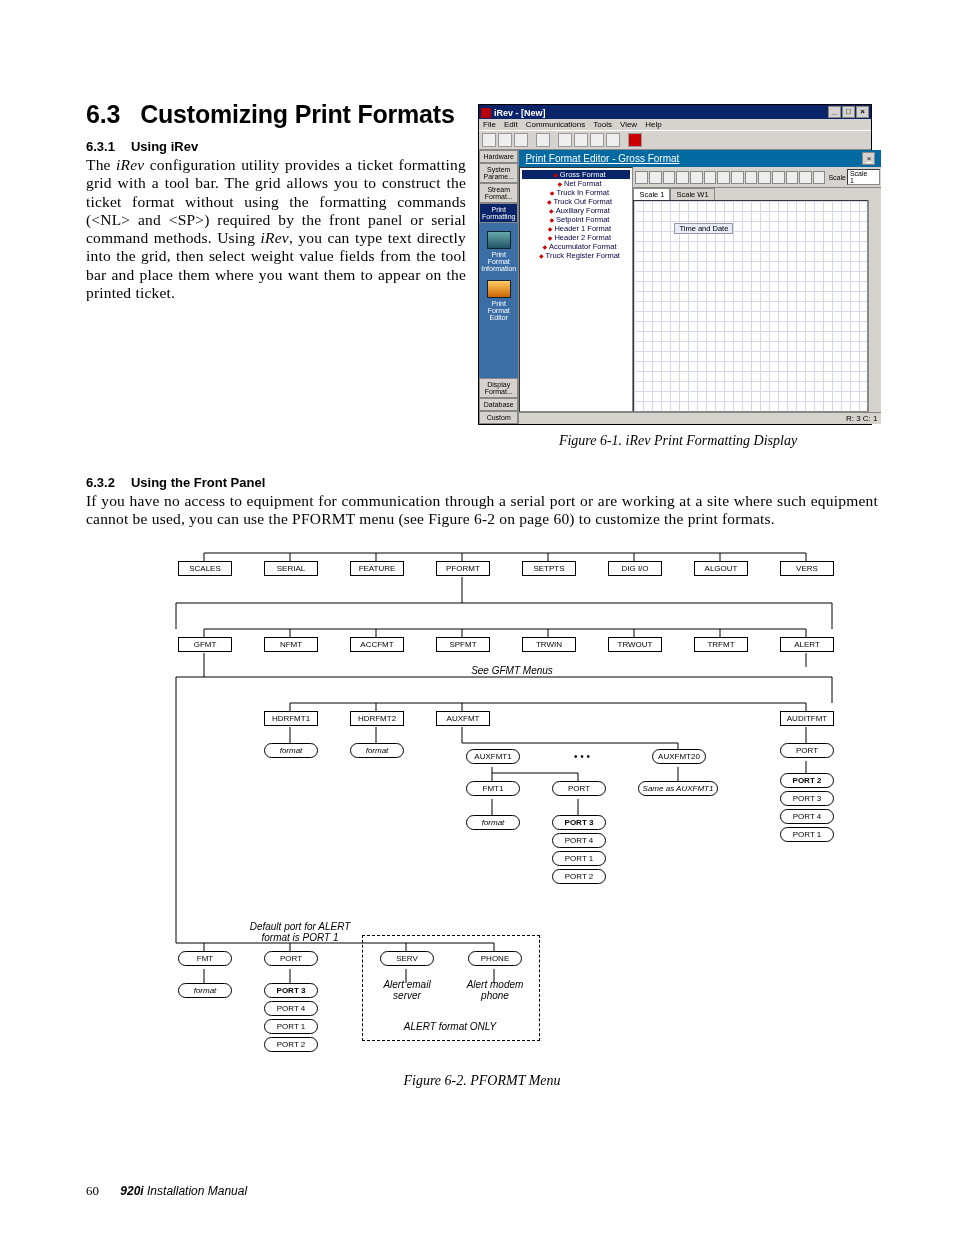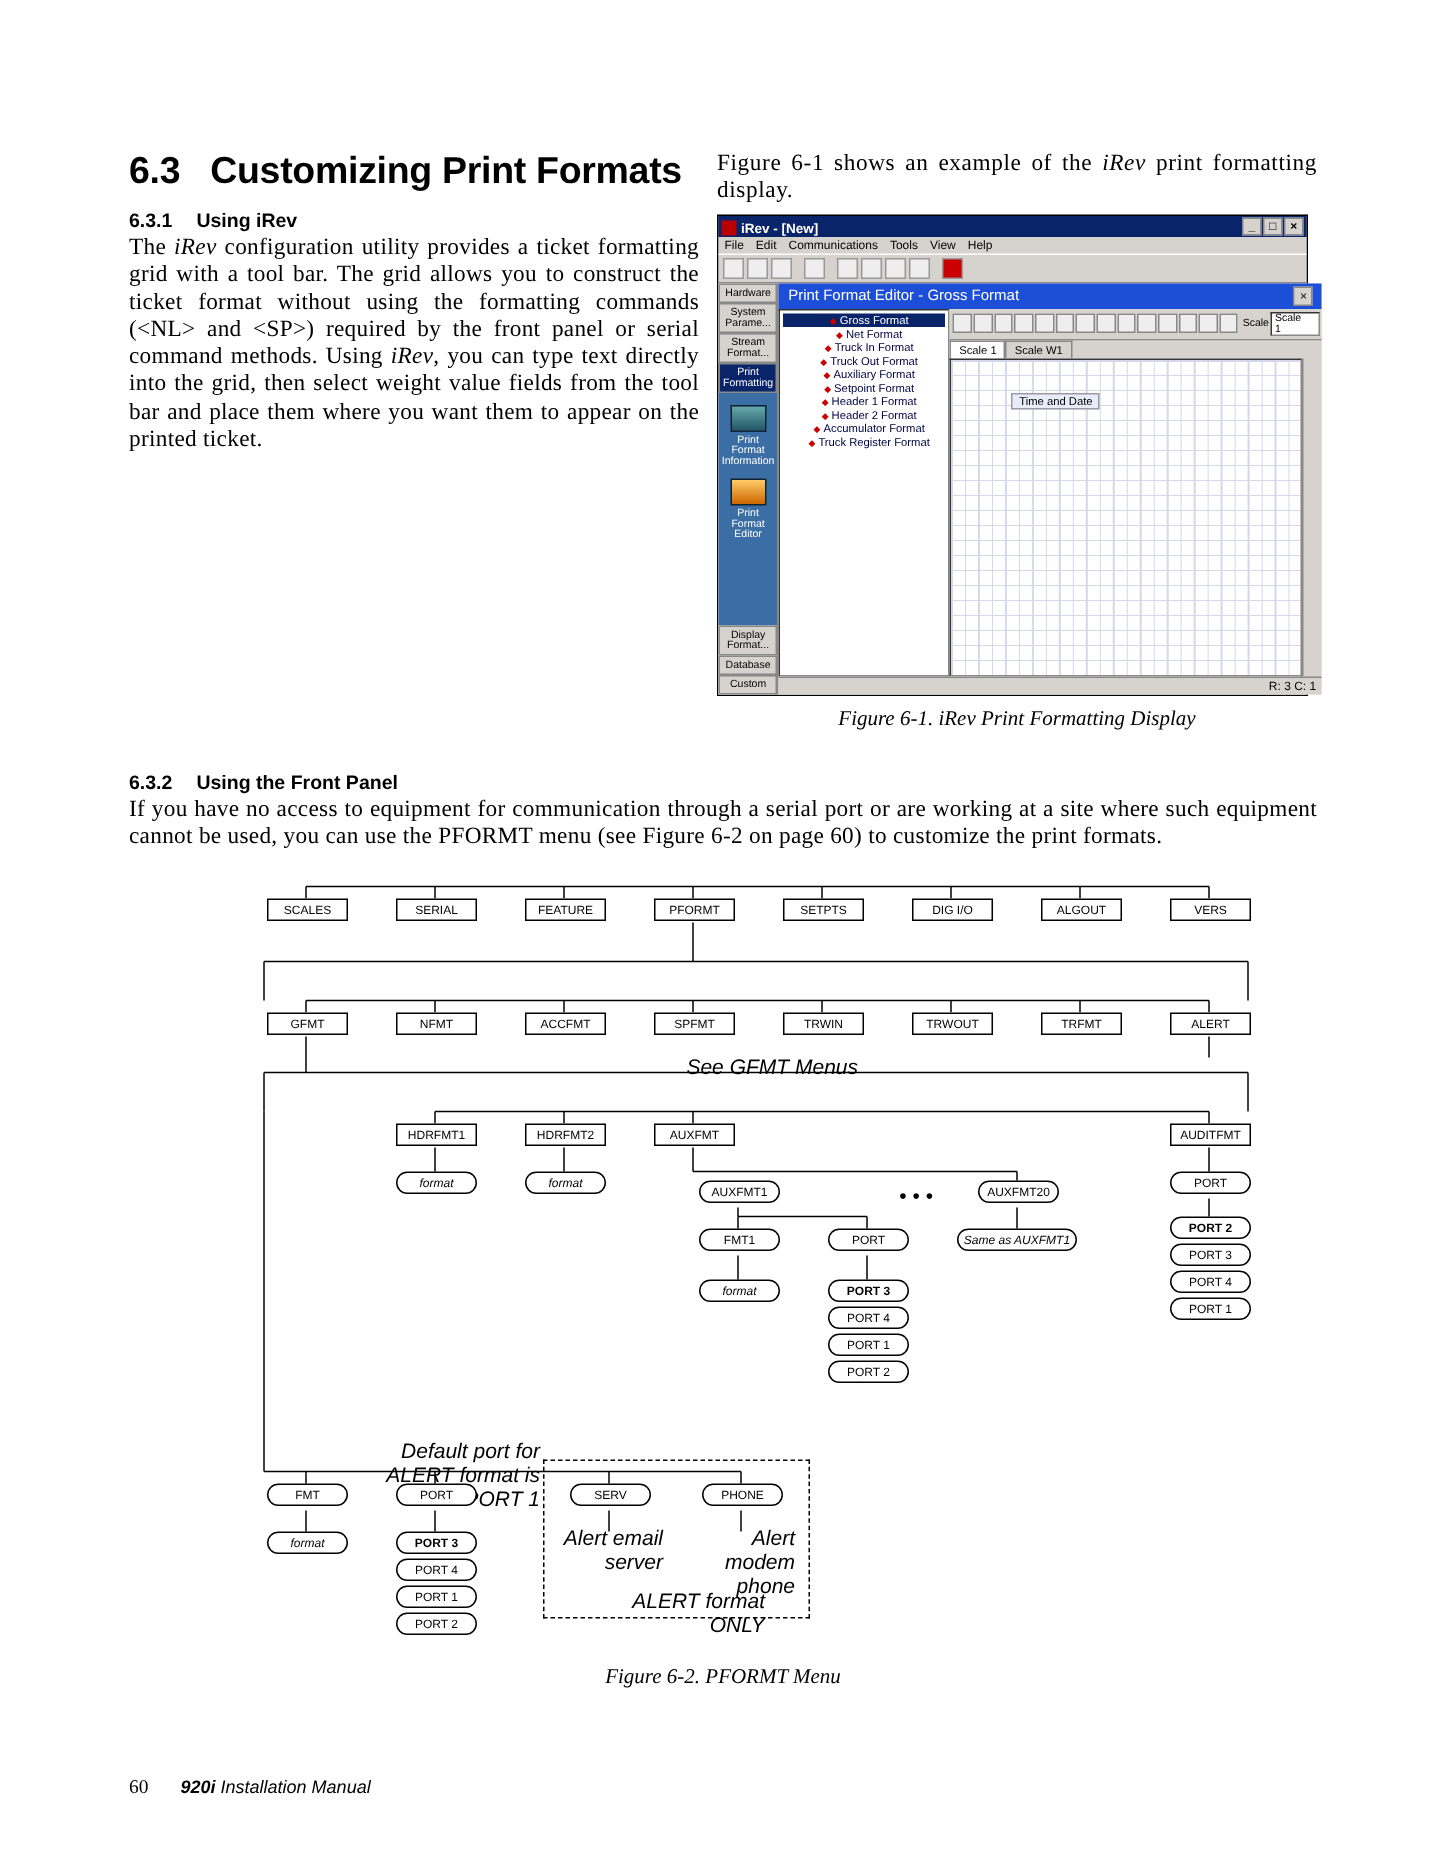--- a/index.html
+++ b/index.html
@@ -108,22 +108,22 @@
   }
   .side-icon {
     padding:4px 2px; text-align:center; color:#fff; font-size:7px;
   }
   .side-icon .ic { width:22px; height:16px; margin:0 auto 2px;
     background:linear-gradient(#6aa, #256); border:1px solid #123;}
   .main {
     flex:1; display:flex; flex-direction:column; background:#d6d3ce;
   }
   .pfe-title {
-    background:#1d4ed8; color:#fff; font-size:10px; padding:2px 6px;
-    display:flex; align-items:center;
+    background:#0369a1; color:#fff; font-size:10px; padding:2px 6px;
+    display:flex; align-items:center;text-decoration:underline;
   }
   .pfe-title .close { margin-left:auto; width:11px;height:11px;
     background:#d6d3ce;border:1px solid #888; color:#000; font-size:8px;
     text-align:center; line-height:11px;}
   .pfe-row { display:flex; }
   .tree {
     width:108px; background:#fff; border:1px inset #888; padding:2px;
     font-size:7.5px; color:#004;text-align:center;
   }
   .tree div { white-space:nowrap; padding:0 0 0 6px;}
@@ -190,22 +190,22 @@
     padding:2px 0;
     width:52px;
     font-size:8px;
     font-style:italic;
   }
   .oval.noital { font-style: normal; }
   .bold { font-weight:700; font-style: normal;}
   .note {
     position:absolute;
     font-style:italic;
-    font-size:14px;
-    text-align:right;
+    font-size:10px;
+    text-align:center;
   }
   .dashbox {
     position:absolute;
     border:1px dashed #000;
   }
   svg.lines { position:absolute; top:0; left:0; }
 
   
   .footer {
     position:absolute;
@@ -228,21 +228,20 @@
         <span class="num">6.3</span><span>Customizing Print Formats</span>
       </h1>
 
       <div class="subhead">
         <span class="num">6.3.1</span><span>Using iRev</span>
       </div>
       <p class="body">The <span class="italic">iRev</span> configuration utility provides a ticket formatting grid with a tool bar. The grid allows you to construct the ticket format without using the formatting commands (&lt;NL&gt; and &lt;SP&gt;) required by the front panel or serial command methods. Using <span class="italic">iRev</span>, you can type text directly into the grid, then select weight value fields from the tool bar and place them where you want them to appear on the printed ticket.</p>
     </div>
 
     <div class="col-right">
-      <p class="body-r">Figure 6-1 shows an example of the <span class="italic">iRev</span> print formatting display.</p>
 
       <div class="app-window">
         <div class="titlebar">
           <span class="ticon"></span>
           <span>iRev - [New]</span>
           <div class="wbtns">
             <div class="wbtn">_</div>
             <div class="wbtn">□</div>
             <div class="wbtn">×</div>
           </div>

